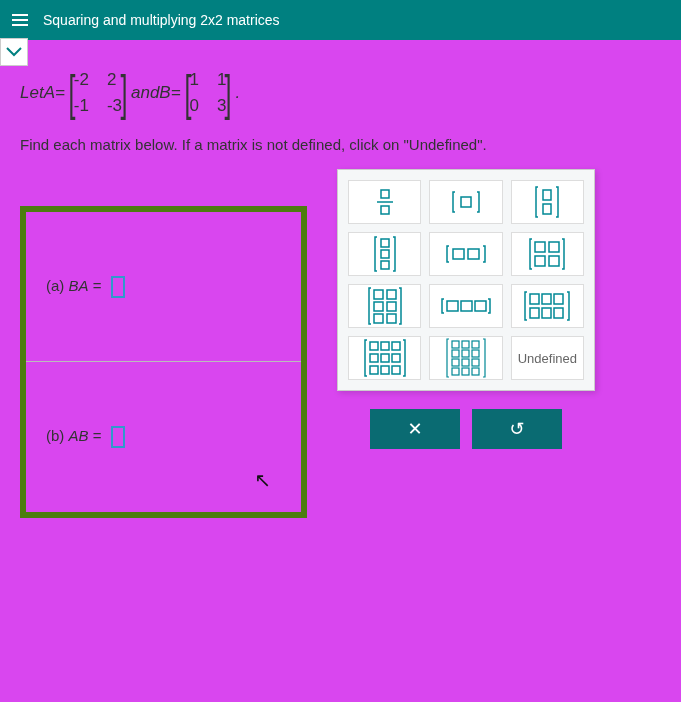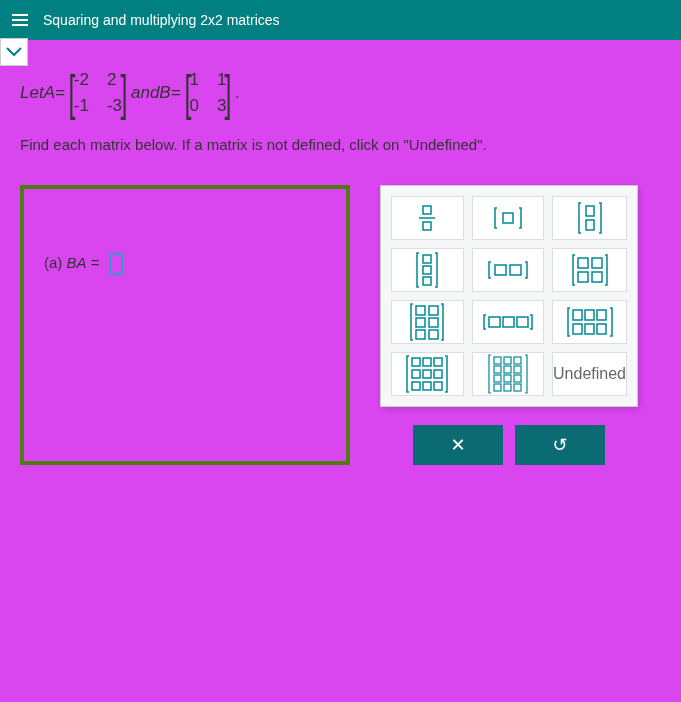--- a/index.html
+++ b/index.html
@@ -74,29 +74,30 @@
       display: inline-grid;
       grid-template-columns: auto auto;
       gap: 6px 18px;
       font-style: normal;
       font-size: 17px;
       margin: 0 -5px;
     }
     .instruction {
       font-size: 15px;
       color: #333;
-      margin-bottom: 32px;
+      margin-bottom: 16px;
     }
     .work-area {
       display: flex;
       gap: 30px;
     }
     .answer-boxes {
-      border: 4px solid #4d7c0f;
-      width: 330px;
+      border: 6px solid #4d7c0f;
+      width: 287px;
+      margin-top: 37px;
     }
     .answer-cell {
       height: 150px;
       border-bottom: 1px solid #bbb;
       padding: 20px;
       display: flex;
       align-items: center;
       position: relative;
     }
     .answer-cell:last-child {
@@ -137,21 +138,21 @@
       border: 1px solid #ddd;
       background: white;
       display: flex;
       align-items: center;
       justify-content: center;
       cursor: pointer;
       color: #008895;
       font-size: 11px;
     }
     .palette-btn svg { display: block; }
-    .undef-btn { color: #666; font-size: 16px; }
+    .undef-btn { color: #666; font-size: 13px; }
     .action-row {
       display: flex;
       gap: 12px;
       margin-top: 18px;
       justify-content: center;
     }
     .action-btn {
       width: 90px;
       height: 40px;
       background: #0a6b72;
@@ -218,20 +219,26 @@
 
   <div class="instruction">Find each matrix below. If a matrix is not defined, click on "Undefined".</div>
 
   <div class="work-area">
     <div class="answer-boxes">
       <div class="answer-cell">
         <span class="answer-label">
           <span>(a)  </span><span class="it">BA</span><span> = </span><span class="input-box"></span>
         </span>
       </div>
+      <div class="answer-cell">
+        <span class="answer-label">
+          <span>(b)  </span><span class="it">AB</span><span> = </span><span class="input-box"></span>
+        </span>
+        <span class="cursor-arrow" style="right:30px; bottom:20px;">↖</span>
+      </div>
     </div>
 
     <div class="palette-panel">
       <div class="palette-grid">
         <div class="palette-btn">
           <svg width="18" height="28">
               <rect x="5" y="2" width="8" height="8" fill="none" stroke="#008895" stroke-width="1.5"></rect>
               <line x1="1" y1="14" x2="17" y2="14" stroke="#008895" stroke-width="1.5"></line>
               <rect x="5" y="18" width="8" height="8" fill="none" stroke="#008895" stroke-width="1.5"></rect>
             </svg>

